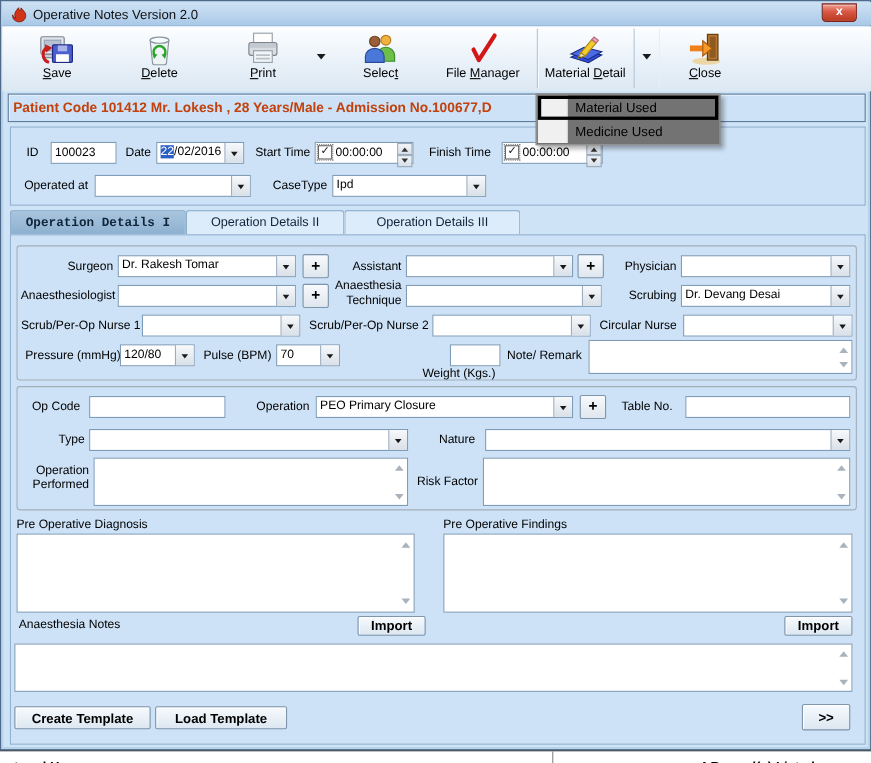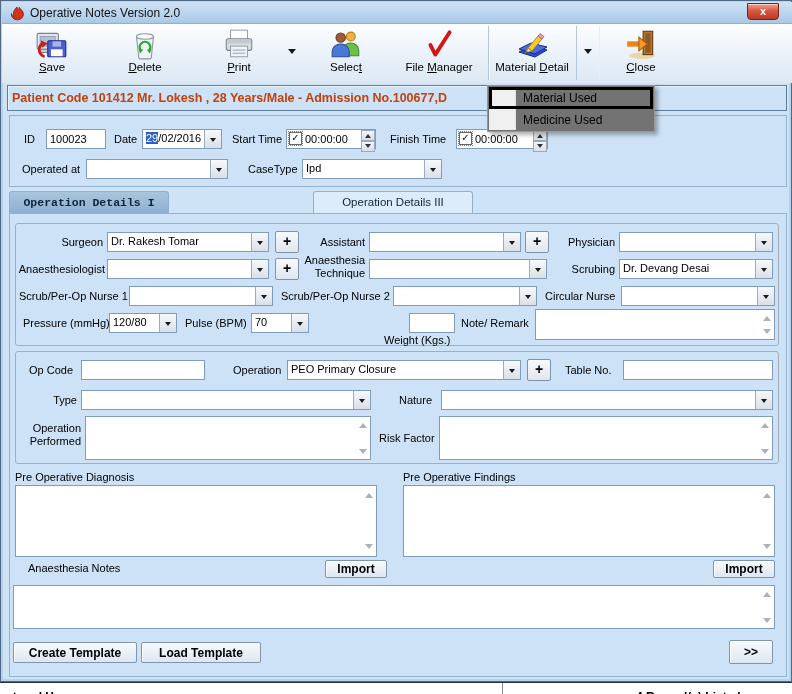--- a/index.html
+++ b/index.html
@@ -180,21 +180,21 @@
 
   <div class="patientbar a">
     <span class="a patient-text">Patient Code 101412 Mr. Lokesh , 28 Years/Male - Admission No.100677,D</span>
   </div>
 
   <div class="a panel" style="left:8px;top:114px;width:778px;height:72px;">
     <span class="a lbl" style="left:14px;top:17px;width:22px;">ID</span>
     <input class="a inp" style="left: 36px; top: 13px; width: 60px; height: 20px;" value="100023">
     <span class="a lbl" style="left:104px;top:17px;">Date</span>
     <div class="a combo" style="left:132px;top:13px;width:80px;height:20px;">
-      <span class="cv"><span class="sel">29</span><span>/02/2016</span></span>
+      <span class="cv"><span class="sel">22</span><span>/02/2016</span></span>
       <span class="cb">
           <span class="tri"></span>
         </span>
     </div>
     <span class="a lbl" style="left:222px;top:17px;">Start Time</span>
     <div class="a timefield" style="left:276px;top:13px;width:90px;height:20px;">
       <span class="chk">✓</span>
       <span class="tval">00:00:00</span>
       <span class="updown">
           <span class="ud">
@@ -229,20 +229,21 @@
     <span class="a lbl" style="left:238px;top:47px;">CaseType</span>
     <div class="a combo" style="left:292px;top:43px;width:140px;height:20px;">
       <span class="cv">Ipd</span>
       <span class="cb">
           <span class="tri"></span>
         </span>
     </div>
   </div>
 
   <div class="a tab tab-active" style="left:8px;top:190px;width:160px;font-family:Liberation Mono, monospace;">Operation Details I</div>
+  <div class="a tab" style="left:168px;top:190px;width:144px;">Operation Details II</div>
   <div class="a tab" style="left:312px;top:190px;width:160px;">Operation Details III</div>
 
   <div class="a panel" style="left:8px;top:212px;width:778px;height:464px;"></div>
 
   <div class="a groupbox" style="left:14px;top:222px;width:764px;height:123px;"></div>
 
   <span class="a lbl lblr" style="left:40px;top:235px;width:62px;">Surgeon</span>
   <div class="a combo" style="left:106px;top:231px;width:162px;height:20px;">
     <span class="cv">Dr. Rakesh Tomar</span>
     <span class="cb">
@@ -396,21 +397,21 @@
   <span class="sa-up" style="left:759px;top:487px;">
       <span class="gtu"></span>
     </span>
   <span class="sa-down a" style="left:759px;top:539px;">
       <span class="gtd"></span>
     </span>
 
   <div class="a btn3d" style="left:324px;top:559px;width:62px;height:18px;line-height:17px;">Import</div>
   <div class="a btn3d" style="left:712px;top:559px;width:62px;height:18px;line-height:17px;">Import</div>
 
-  <span class="a lbl" style="left:16px;top:561px;margin-left:11px;">Anaesthesia Notes</span>
+  <span class="a lbl" style="left:16px;top:561px;">Anaesthesia Notes</span>
   <div class="a ta" style="left:12px;top:584px;width:762px;height:44px;"></div>
   <span class="sa-up" style="left:759px;top:586px;">
       <span class="gtu"></span>
     </span>
   <span class="sa-down a" style="left:759px;top:613px;">
       <span class="gtd"></span>
     </span>
 
   <div class="a btn3d" style="left:12px;top:641px;width:124px;height:21px;line-height:20px;">Create Template</div>
   <div class="a btn3d" style="left:140px;top:641px;width:120px;height:21px;line-height:20px;">Load Template</div>

